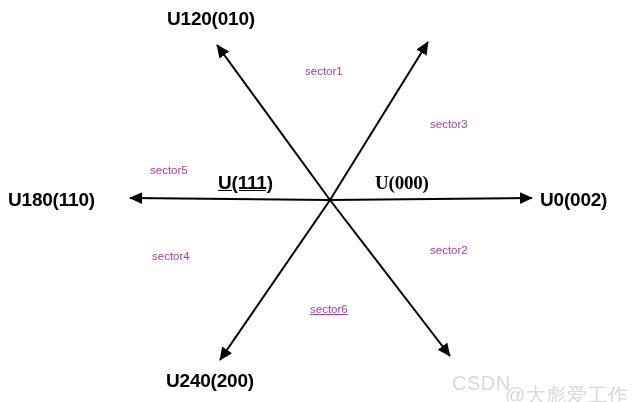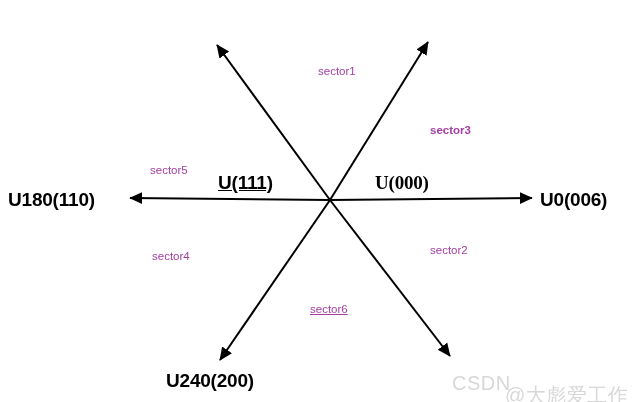--- a/index.html
+++ b/index.html
@@ -64,30 +64,31 @@
     <g id="vector-lines">
         <line x1="330" y1="200" x2="532" y2="198" stroke="#000000" stroke-width="2" marker-end="url(#arrowhead)"></line>
         <line x1="330" y1="200" x2="428" y2="42" stroke="#000000" stroke-width="2" marker-end="url(#arrowhead)"></line>
         <line x1="330" y1="200" x2="217" y2="45" stroke="#000000" stroke-width="2" marker-end="url(#arrowhead)"></line>
         <line x1="330" y1="200" x2="130" y2="198" stroke="#000000" stroke-width="2" marker-end="url(#arrowhead)"></line>
         <line x1="330" y1="200" x2="220" y2="360" stroke="#000000" stroke-width="2" marker-end="url(#arrowhead)"></line>
         <line x1="330" y1="200" x2="450" y2="356" stroke="#000000" stroke-width="2" marker-end="url(#arrowhead)"></line>
       </g>
   </svg>
 
+  <div class="vertex-label" style="left: 167px; top: 8px;">U120(010)</div>
   <div class="vertex-label" style="left: 8px; top: 189px;">U180(110)</div>
-  <div class="vertex-label" style="left: 540px; top: 189px;">U0(006)</div>
+  <div class="vertex-label" style="left: 540px; top: 189px;">U0(002)</div>
   <div class="vertex-label" style="left: 166px; top: 370px;">U240(200)</div>
 
   <div class="vertex-label" style="left: 218px; top: 172px; text-decoration: underline;">U(111)</div>
   <div class="vertex-label" style="left: 375px; top: 172px; font-family: Liberation Serif, serif;">U(000)</div>
 
-  <div class="sector-label" style="left: 305px; top: 65px; margin-left: 13px;">sector1</div>
+  <div class="sector-label" style="left: 305px; top: 65px;">sector1</div>
   <div class="sector-label" style="left: 430px; top: 244px;">sector2</div>
-  <div class="sector-label" style="left: 430px; top: 124px; font-weight: bold;">sector3</div>
+  <div class="sector-label" style="left: 430px; top: 118px;">sector3</div>
   <div class="sector-label" style="left: 152px; top: 250px;">sector4</div>
   <div class="sector-label" style="left: 150px; top: 120px; margin-top: 44px;">sector5</div>
   <div class="sector-label" style="left: 310px; top: 303px; text-decoration: underline;">sector6</div>
 
   <div class="watermark" style="left: 452px; top: 372px;">CSDN</div>
   <div class="watermark" style="left: 505px; top: 382px;">@大彪爱工作</div>
 
 </div>
 
 </body></html>

